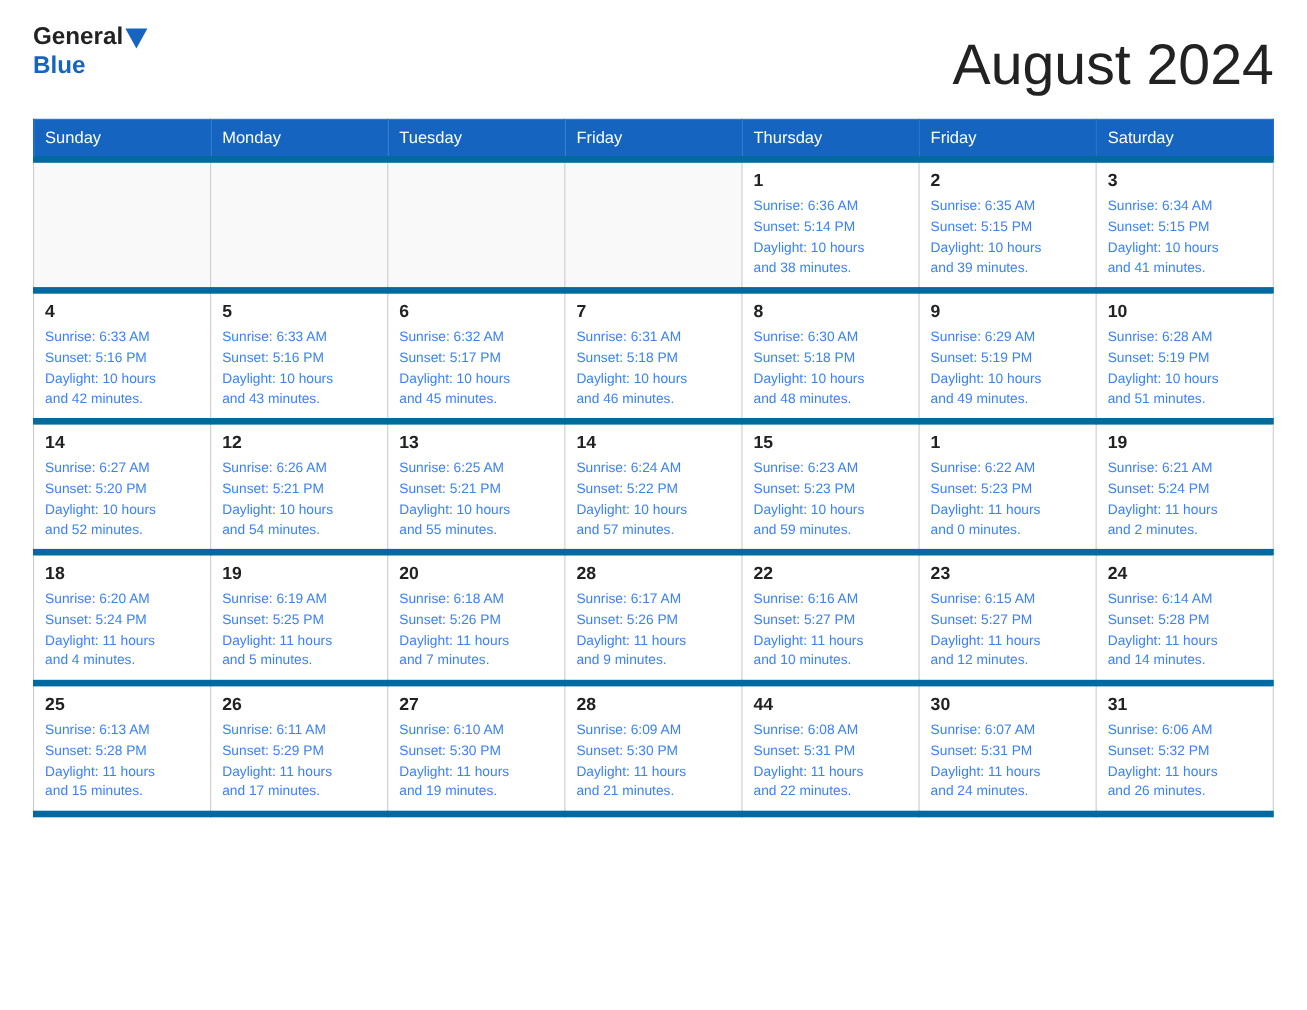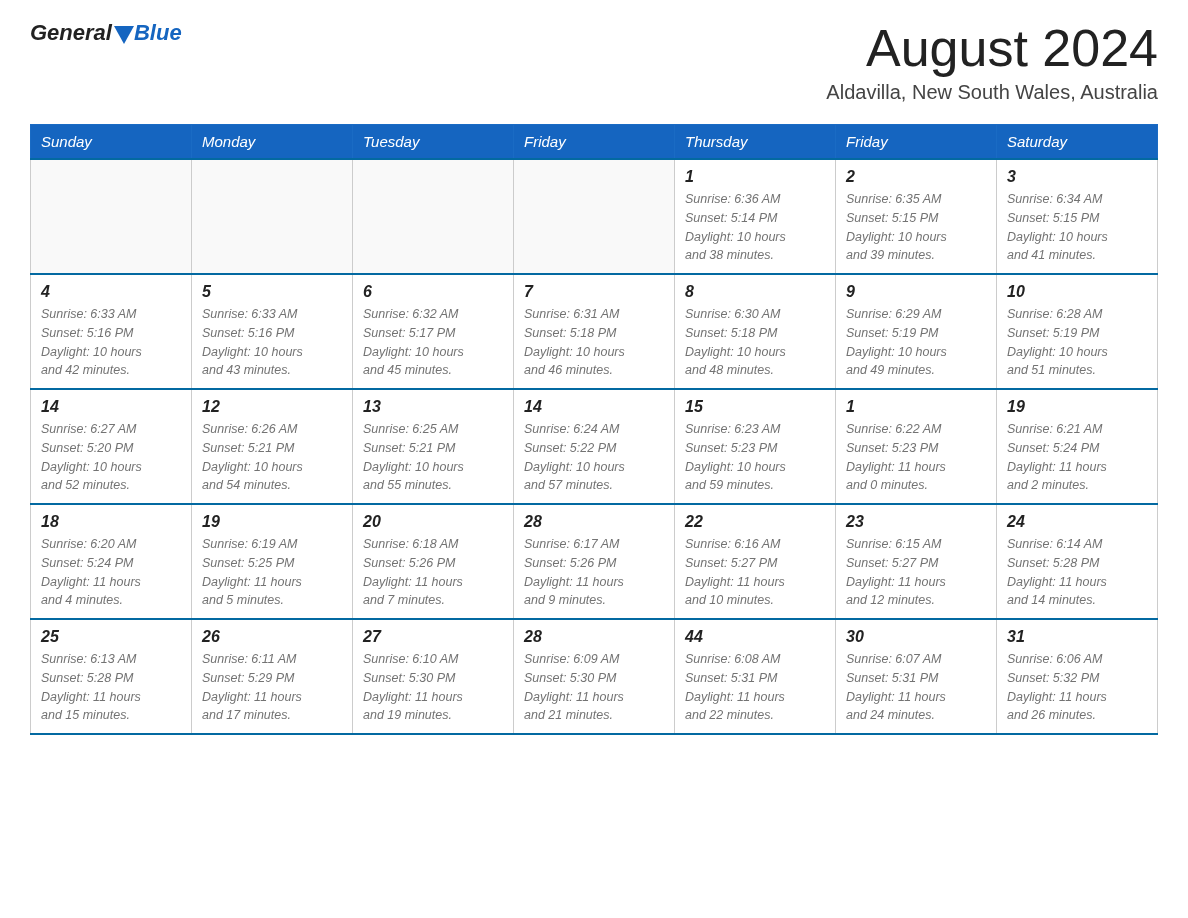--- a/index.html
+++ b/index.html
@@ -32,29 +32,29 @@
       width: 0;
       height: 0;
       border-left: 10px solid transparent;
       border-right: 10px solid transparent;
       border-top: 18px solid #1565c0;
       margin-left: 2px;
       margin-top: 4px;
     }
     .logo-area {
       display: flex;
-      flex-direction: row;
-      font-style: italic;
+      flex-direction: column;
     }
     .logo-row {
       display: flex;
       align-items: center;
     }
     .title-area {
       text-align: right;
+      margin-top: 11px;
     }
     .month-title {
       font-size: 52px;
       font-weight: 300;
       color: #222;
       line-height: 1.1;
     }
     .location-title {
       font-size: 20px;
       color: #444;
@@ -77,54 +77,52 @@
     .calendar td {
       vertical-align: top;
       padding: 8px 10px;
       border: 1px solid #ccc;
       width: calc(100% / 7);
       min-height: 100px;
       font-size: 13px;
       color: #222;
     }
     .calendar tr {
-      border-bottom: 2px solid #0369a1;
-      font-style: italic;
+      border-bottom: 6px solid #0369a1;
     }
     .day-number {
       font-size: 16px;
       font-weight: bold;
       margin-bottom: 4px;
       color: #222;
     }
     .day-info {
       font-size: 12.5px;
       line-height: 1.5;
-      color: #737373;
+      color: #3b82f6;
     }
     .empty-cell {
       background: #f9f9f9;
     }
   </style>
 </head>
 <body>
 
 <div class="header">
   <div class="logo-area">
     <div class="logo-row">
       <span class="logo-text-general">General</span>
       <div class="logo-triangle"></div>
     </div>
     <div class="logo-row">
       <span class="logo-text-blue">Blue</span>
     </div>
   </div>
   <div class="title-area">
     <div class="month-title">August 2024</div>
-    <div class="location-title">Aldavilla, New South Wales, Australia</div>
   </div>
 </div>
 
 <table class="calendar">
   <thead>
     <tr>
     <th>Sunday</th>
         <th>Monday</th>
         <th>Tuesday</th>
         <th>Friday</th>

